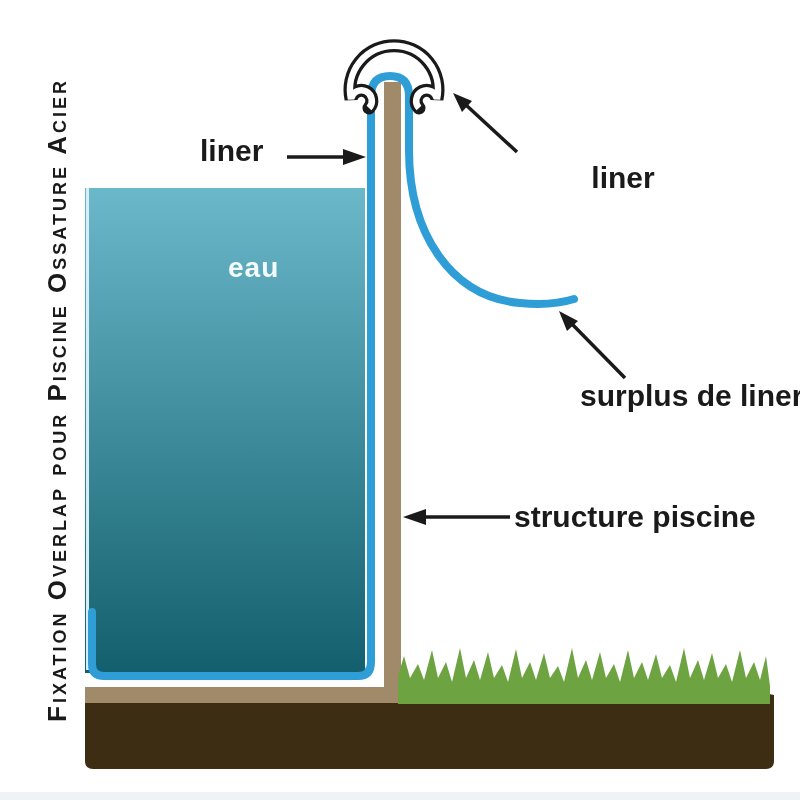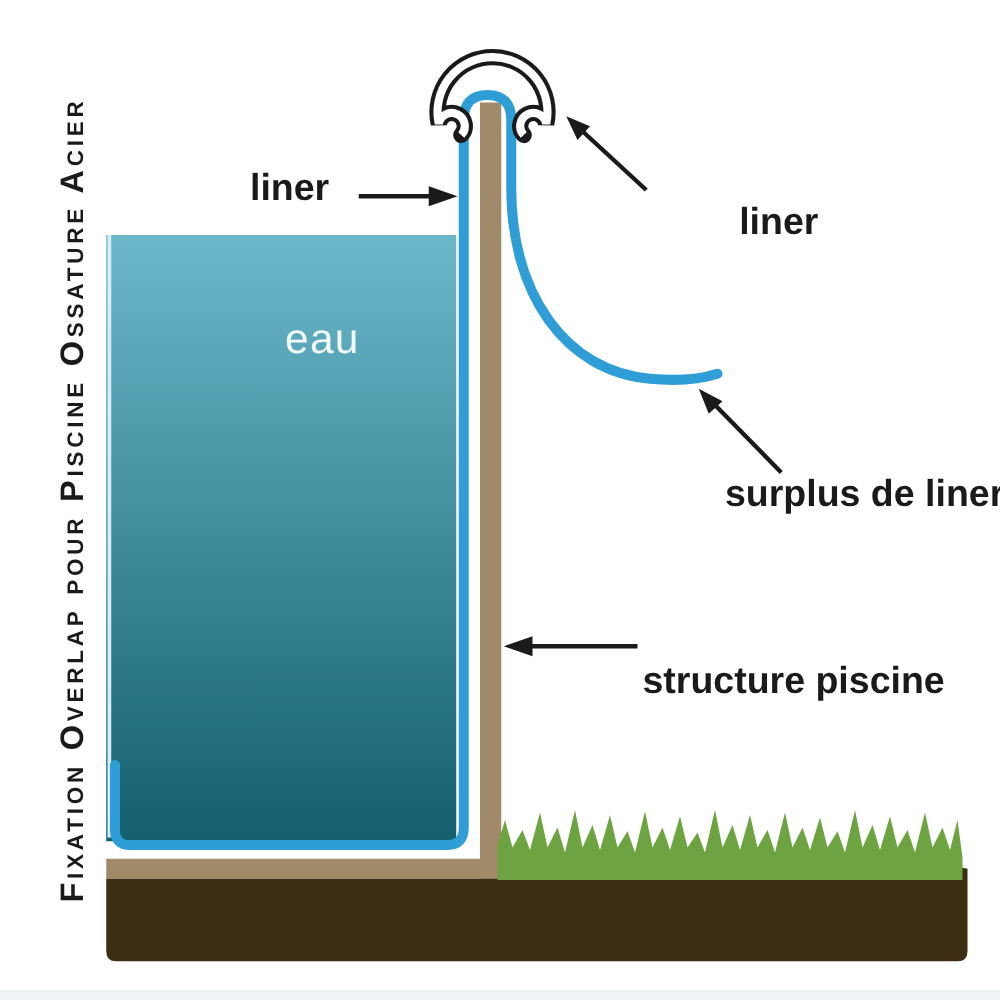--- a/index.html
+++ b/index.html
@@ -13,21 +13,21 @@
     white-space:nowrap; line-height:44px;
   }
   .svg-layer{position:absolute;left:0;top:0;}
   .label{
     position:absolute; color:var(--ink,#1a1a1a); font-weight:700; font-size:30px;
     white-space:nowrap; line-height:1.1;
   }
   .label-rail{ text-align:center; line-height:48px; }
   .water-label{
     position:absolute; left:228px; top:252px; color:var(--water-text,#f2fafc);
-    font-size:34px; font-weight:400; letter-spacing:1px;
+    font-size:28px; font-weight:700; letter-spacing:1px;
   }
   .footer-strip{
     position:absolute; left:0; top:792px; width:800px; height:8px;
     background:var(--footer-strip,#eef4f6);
   }
 </style>
 </head>
 <body>
 
 <div class="stage">
@@ -83,16 +83,16 @@
   <div class="water-label">eau</div>
 
   <div class="label" style="left:200px; top:134px;">liner</div>
 
   <div class="label label-rail" style="left:492px; top:154px; width:262px;">
     <div>liner</div>
   </div>
 
   <div class="label" style="left:552px; top:379px;margin-left:28px;">surplus de liner</div>
 
-  <div class="label" style="left:514px; top:500px;margin-top:28px;">structure piscine</div>
+  <div class="label" style="left:514px; top:500px;">structure piscine</div>
 
   <div class="footer-strip"></div>
 </div>
 
 </body></html>

